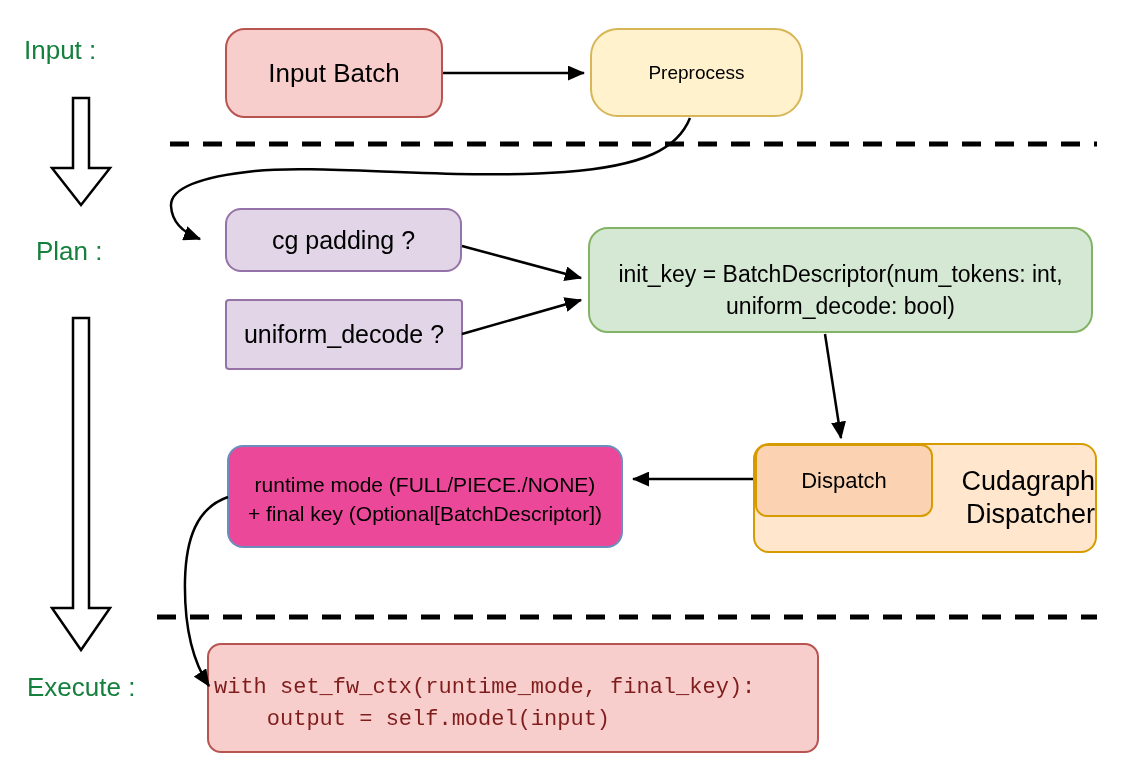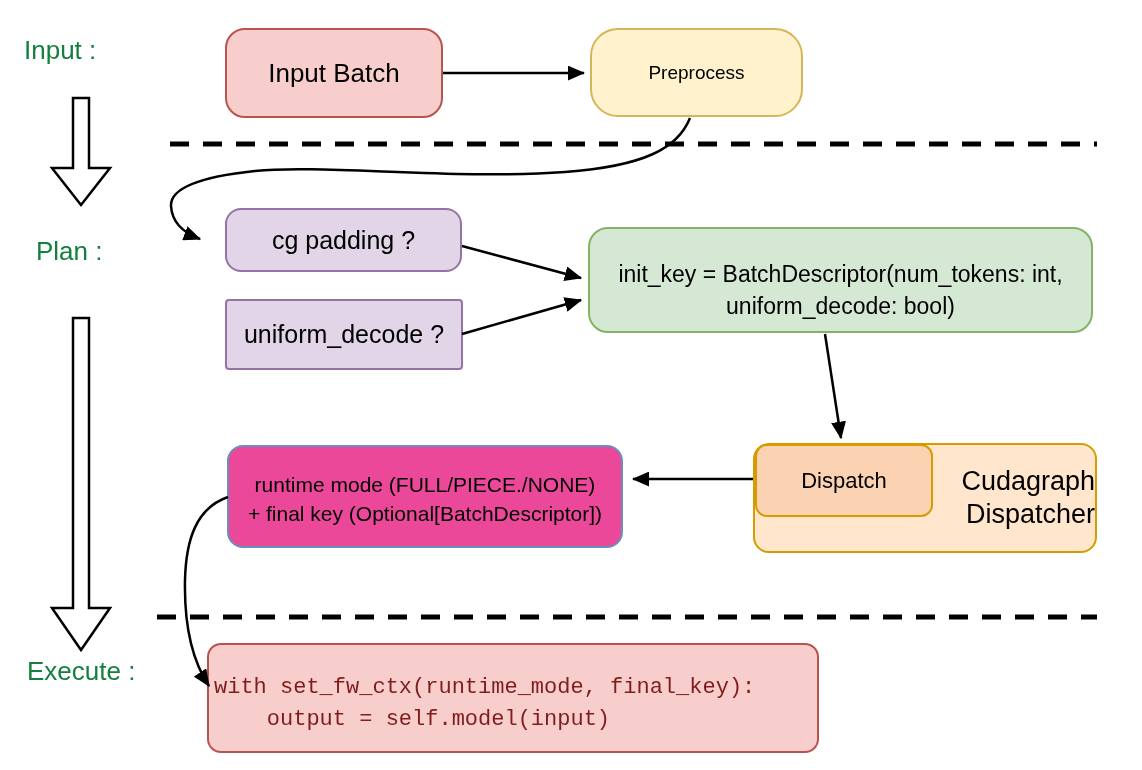--- a/index.html
+++ b/index.html
@@ -54,21 +54,21 @@
   .divider{stroke:#000;stroke-width:5px;stroke-dasharray:19 14;}
   .hollow-arrow{fill:#fff;stroke:#000;stroke-width:2.5px;stroke-linejoin:miter;}
 </style>
 </head>
 <body>
 
 <div id="canvas">
 
   <div class="stage-label" style="left:24px;top:37px;">Input :</div>
   <div class="stage-label" style="left:36px;top:238px;">Plan :</div>
-  <div class="stage-label" style="left:27px;top:658px;">Execute :</div>
+  <div class="stage-label" style="left:27px;top:674px;">Execute :</div>
 
   <div class="node" id="node-input-batch" style="background-color: rgb(248, 206, 204); border-color: rgb(184, 84, 80);">
     <div class="ln">Input Batch</div>
   </div>
 
   <div class="node" id="node-preprocess" style="background-color: rgb(255, 242, 204); border-color: rgb(214, 182, 86);">
     <div class="ln">Preprocess</div>
   </div>
 
   <div class="node" id="node-cg-padding" style="background-color: rgb(225, 213, 231); border-color: rgb(150, 115, 166);">

